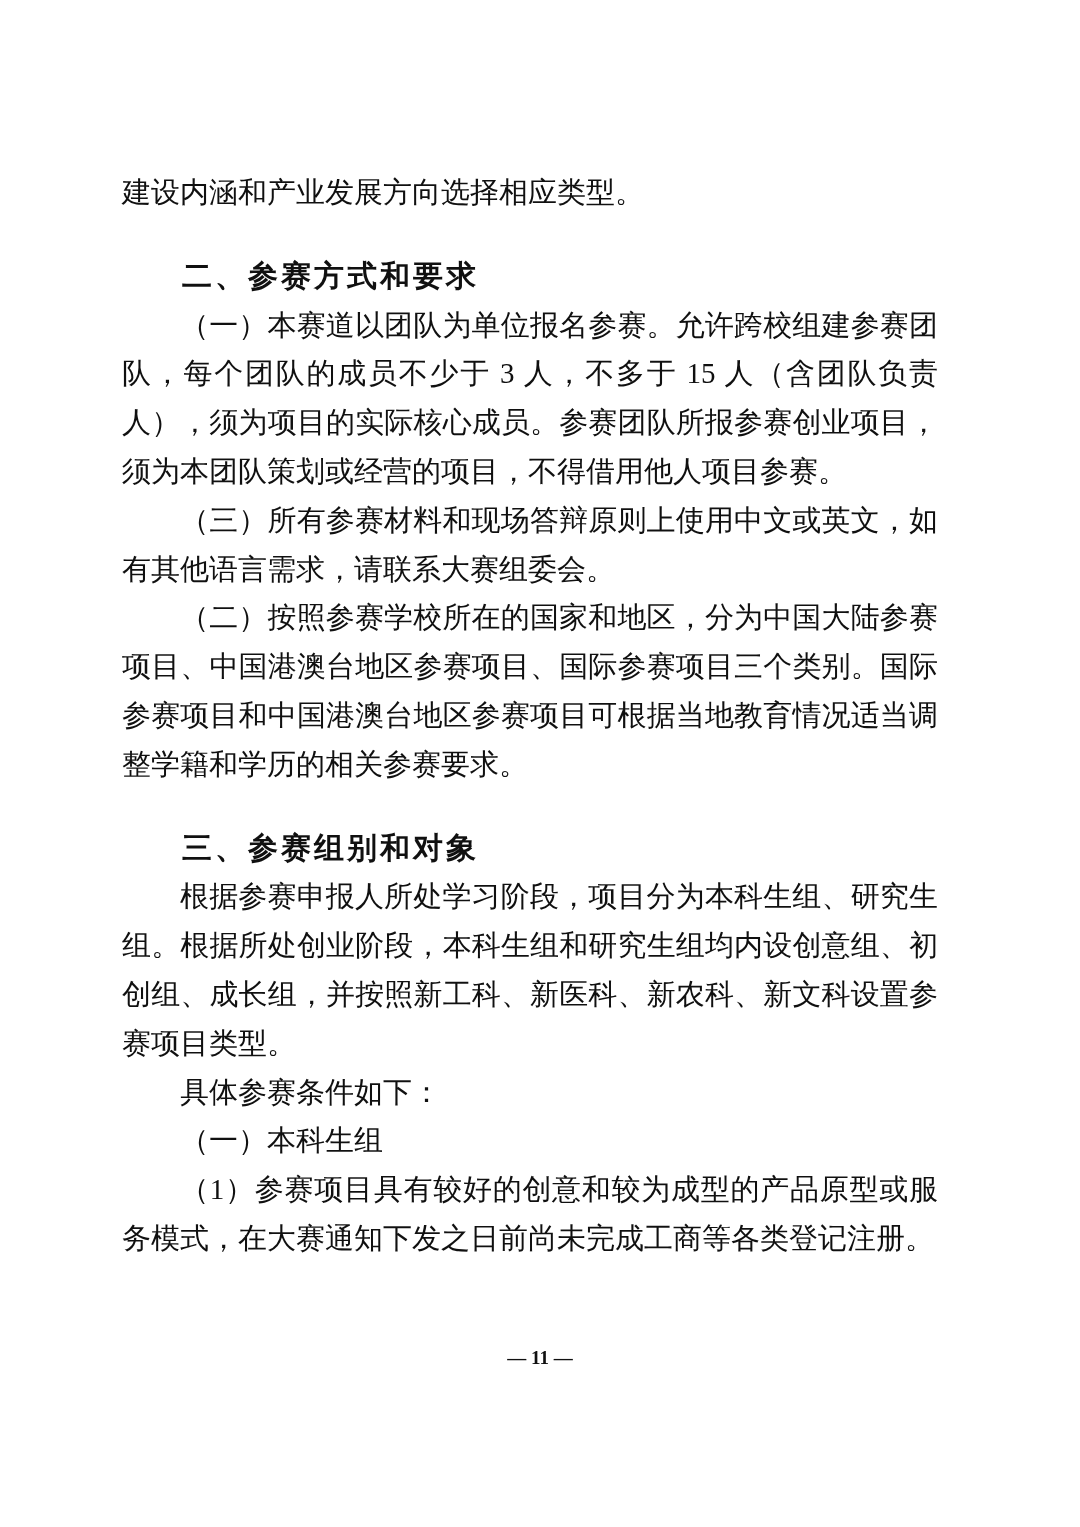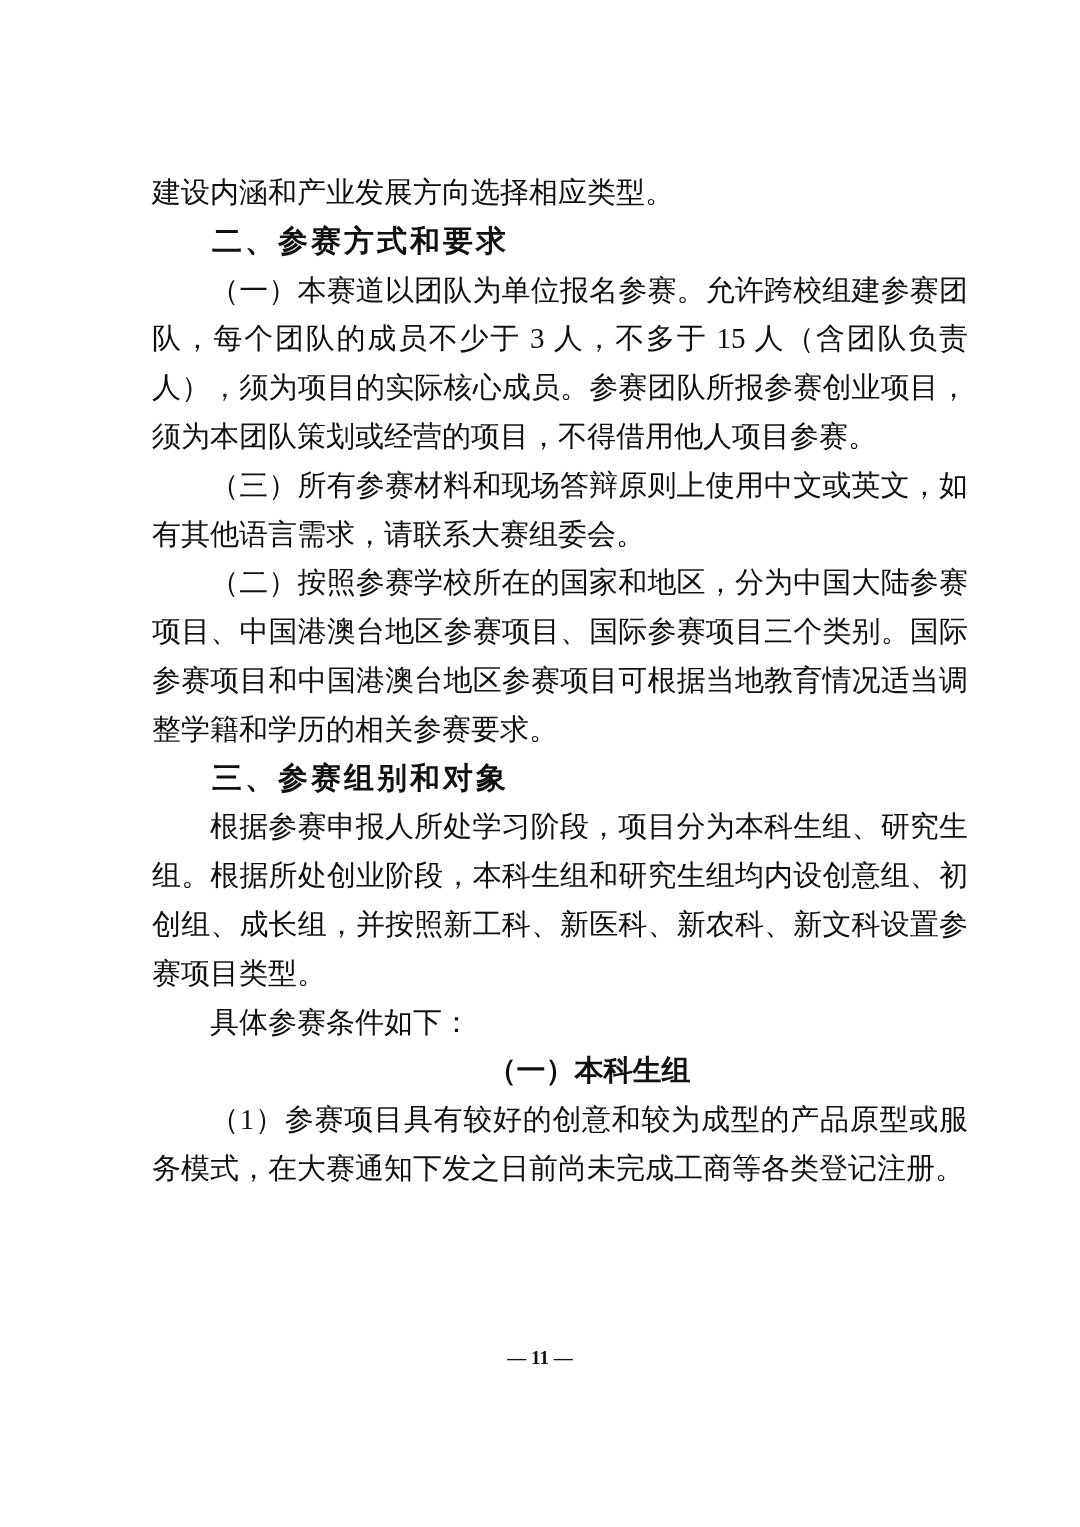--- a/index.html
+++ b/index.html
@@ -13,21 +13,21 @@
     width: 1080px;
     height: 1527px;
     background: #ffffff;
     box-sizing: border-box;
     overflow: hidden;
     color: #101010;
   }
   .doc-body {
     position: absolute;
     top: 168px;
-    left: 152px;
+    left: 122px;
     width: 816px;
   }
   .para {
     margin: 0;
     font-family: "Liberation Serif", "DejaVu Serif", serif;
     font-size: 29px;
     line-height: 48.8px;
     color: #101010;
     text-align: justify;
     text-justify: inter-ideograph;
@@ -35,24 +35,25 @@
   }
   .para.indent {
     text-indent: 2em;
   }
   .para.heading {
     font-family: "Liberation Sans", "DejaVu Sans", sans-serif;
     font-weight: bold;
     font-size: 30px;
     letter-spacing: 3px;
     text-align: left;
+    margin-top: 35px;
   }
   .para.subheading {
-    font-weight: bold;
-    text-align: center;
+    font-weight: normal;
+    text-align: left;
   }
   .page-footer {
     position: absolute;
     top: 1338px;
     left: 0;
     width: 1080px;
     text-align: center;
     font-family: "Liberation Serif", "DejaVu Serif", serif;
     font-weight: bold;
     font-size: 19px;

